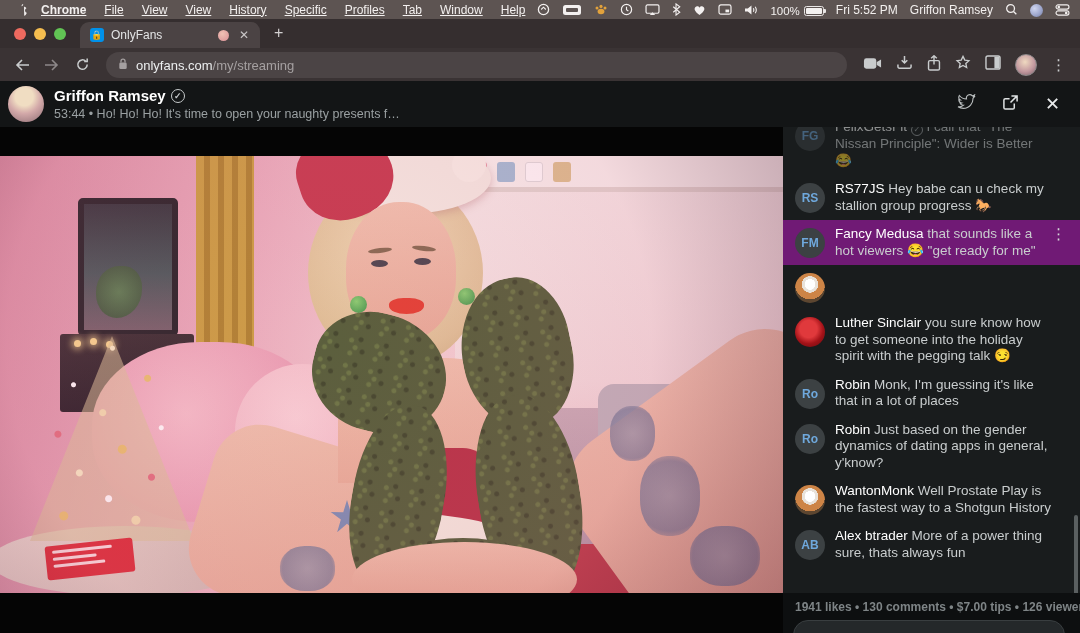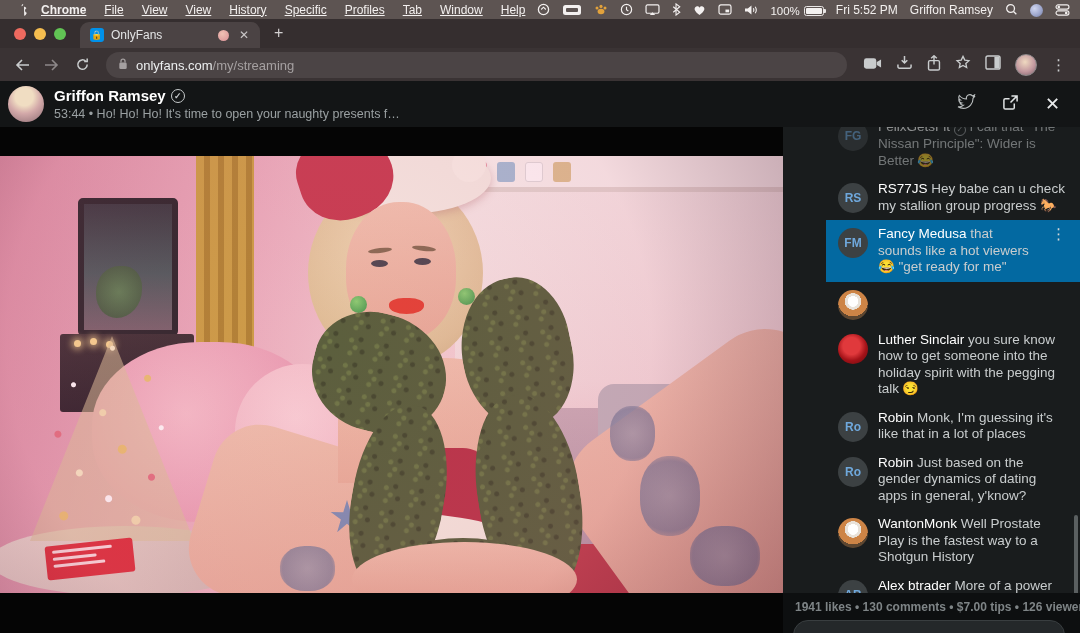--- a/index.html
+++ b/index.html
@@ -62,24 +62,24 @@
   .ssub { color:#9aa0a2; font-size:12.5px; margin-top:3px; white-space:nowrap; overflow:hidden; }
   .shead .hicons { display:flex; align-items:center; gap:26px; color:#b9bdbe; padding-right:6px; }
 
   
   .video { position:absolute; top:156px; left:0; width:783px; height:437px; overflow:hidden;
     background:linear-gradient(105deg,#d68ba0 0%,#e7a9ba 28%,#f2cfd3 55%,#f0dcd9 72%,#dfb0bf 100%); }
   .chatpanel { position:absolute; top:127px; left:783px; width:297px; height:466px; background:#191c1d; overflow:hidden; }
   .chatbottom { position:absolute; top:593px; left:783px; width:297px; height:40px; background:#0d0f10; }
 
   
-  .msgs { position:relative; padding-top:0;margin-left:43px; }
+  .msgs { position:relative; padding-top:0; }
   .msg { display:flex; gap:10px; padding:6px 14px 6px 12px; }
   .msg.first { margin-top:-14px; opacity:.5; }
-  .msg.hl { background:#0369a1; }
+  .msg.hl { background:#701a75; }
   .av { flex:0 0 30px; width:30px; height:30px; border-radius:50%; background:#3c4143; color:#6fa8dc;
     font-size:12px; font-weight:bold; display:flex; align-items:center; justify-content:center; margin-top:2px; }
   .av.fox { background:radial-gradient(circle at 50% 38%, #ffffff 0 22%, #e8e2da 23% 34%, #cd8446 35% 62%, #5d4630 63%); }
   .av.red { background:radial-gradient(circle at 45% 40%, #e0393c 0 35%, #a31218 60%, #5f0a0e); }
   .mtxt { color:#c9cdce; font-size:13.5px; line-height:16.5px; width:218px; }
   .mtxt .u { color:#fff; font-weight:normal; }
   .vbadge { display:inline-flex; width:12px; height:12px; border:1.2px solid #9fa4a6; border-radius:50%;
     color:#9fa4a6; font-size:8px; align-items:center; justify-content:center; vertical-align:-1px; }
   .kebab { margin-left:auto; color:#d4d7d8; font-size:15px; line-height:16px; padding-left:4px; }
   .scrollbar { position:absolute; right:2px; top:388px; width:4px; height:86px; background:#5a5f60; border-radius:2px; }

